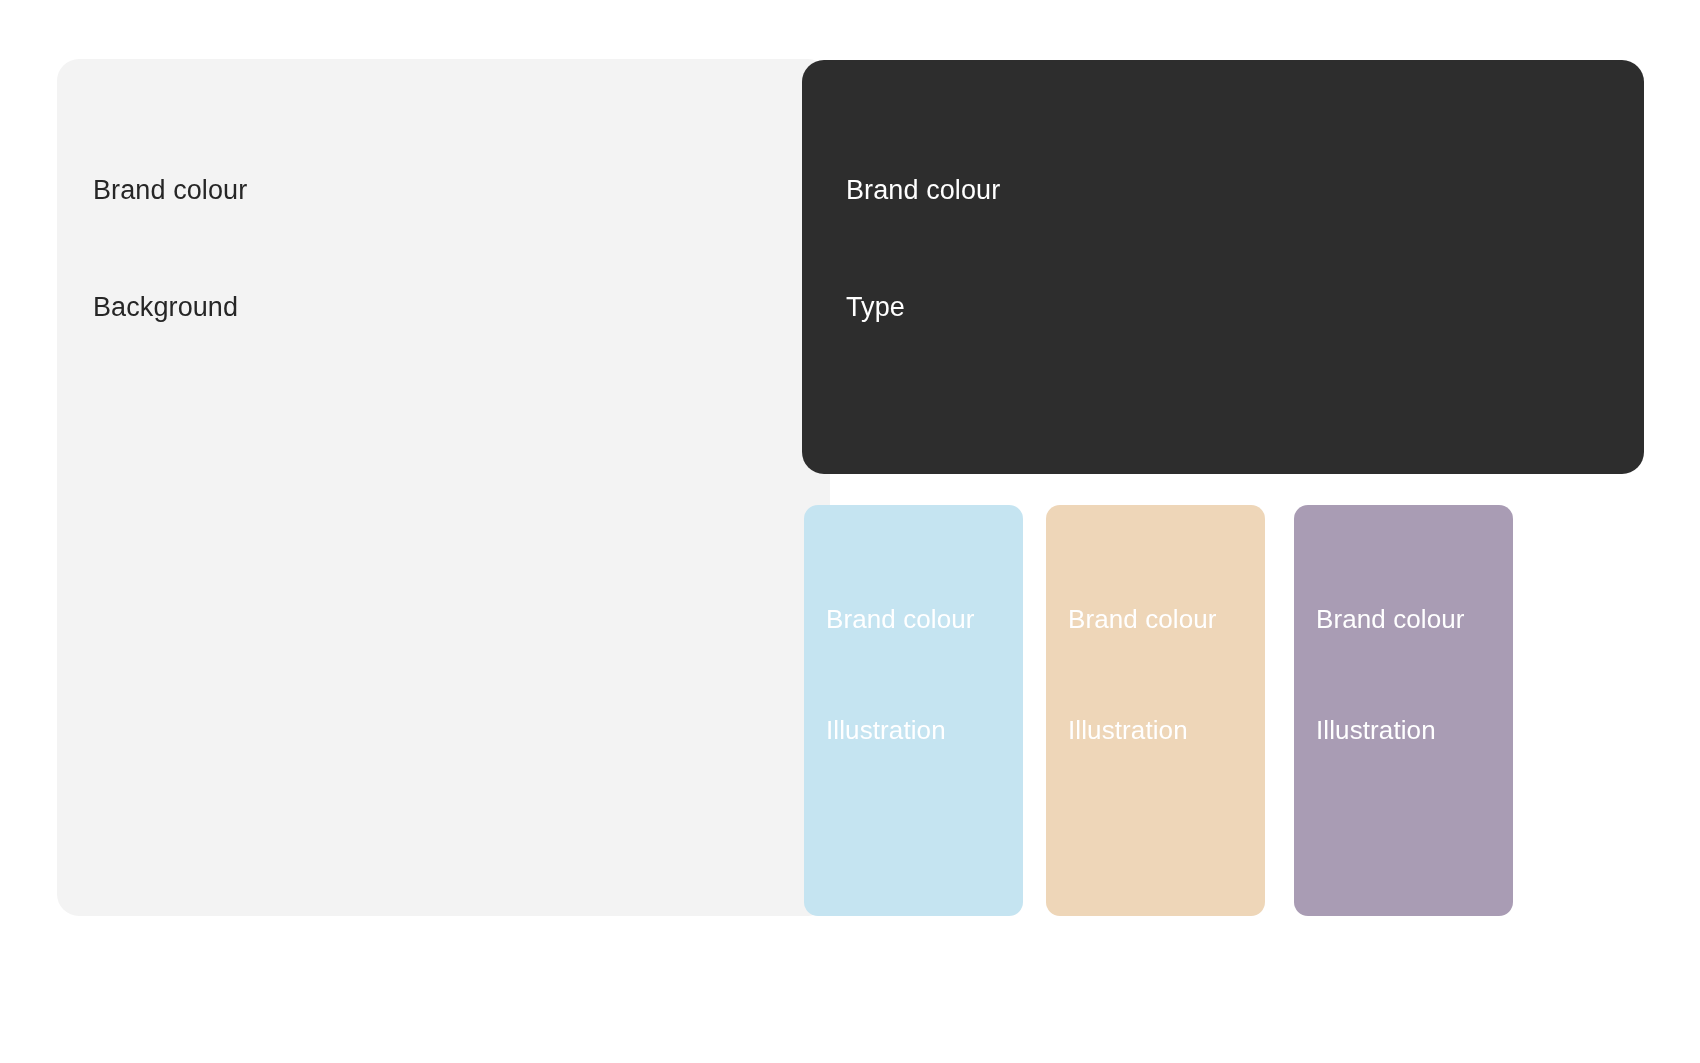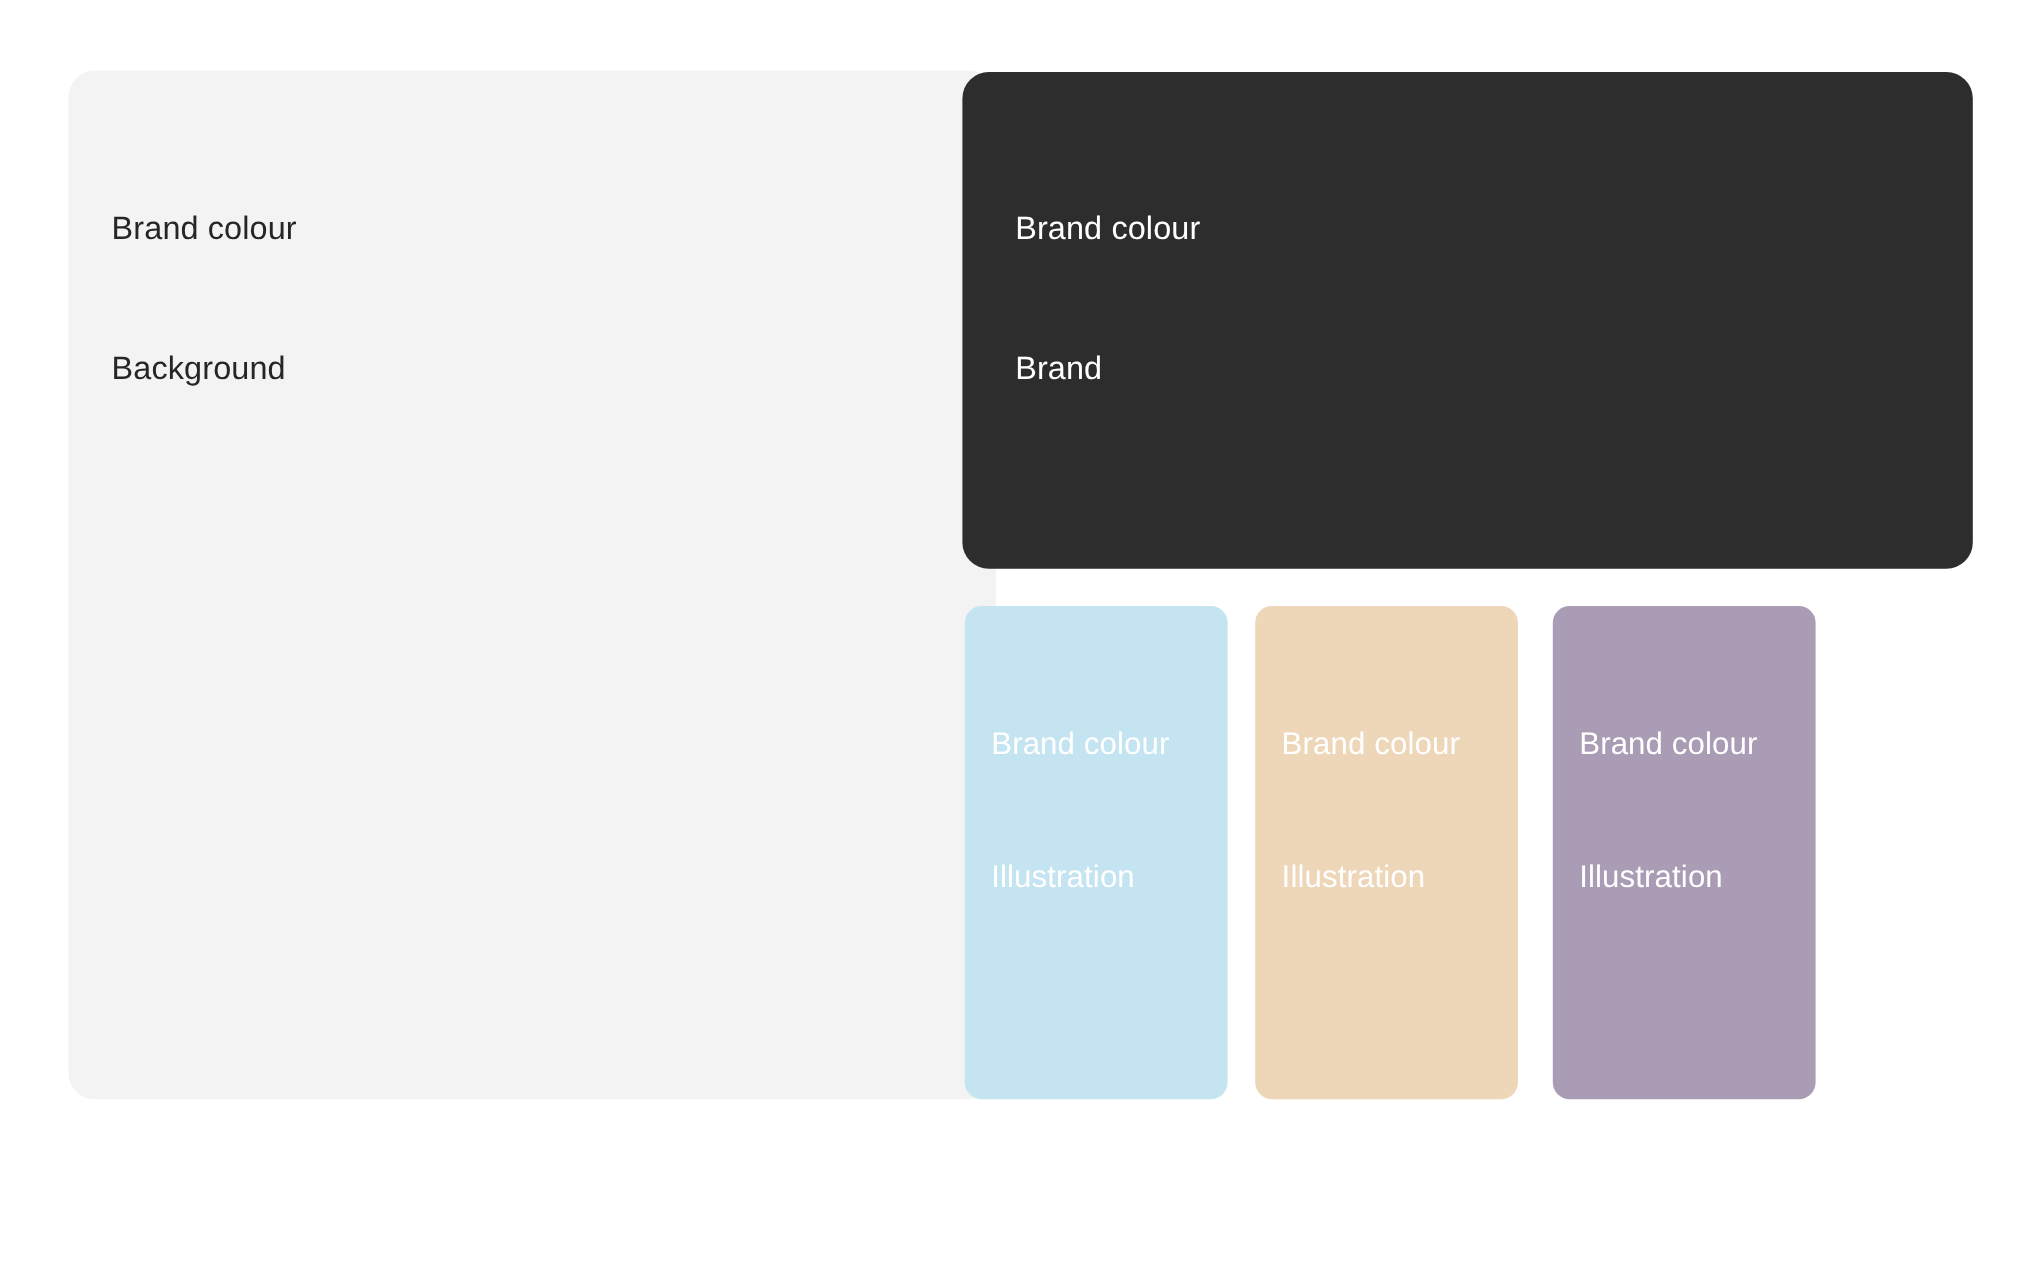--- a/index.html
+++ b/index.html
@@ -97,21 +97,21 @@
   <div class="card" id="card-background">
     <div class="card-label">
       <div>Brand colour</div>
       <div>Background</div>
     </div>
   </div>
 
   <div class="card" id="card-type">
     <div class="card-label">
       <div>Brand colour</div>
-      <div>Brand</div>
+      <div>Type</div>
     </div>
   </div>
 
   <div class="card illustration" id="card-illustration-blue">
     <div class="card-label">
       <div>Brand colour</div>
       <div>Illustration</div>
     </div>
   </div>
 

